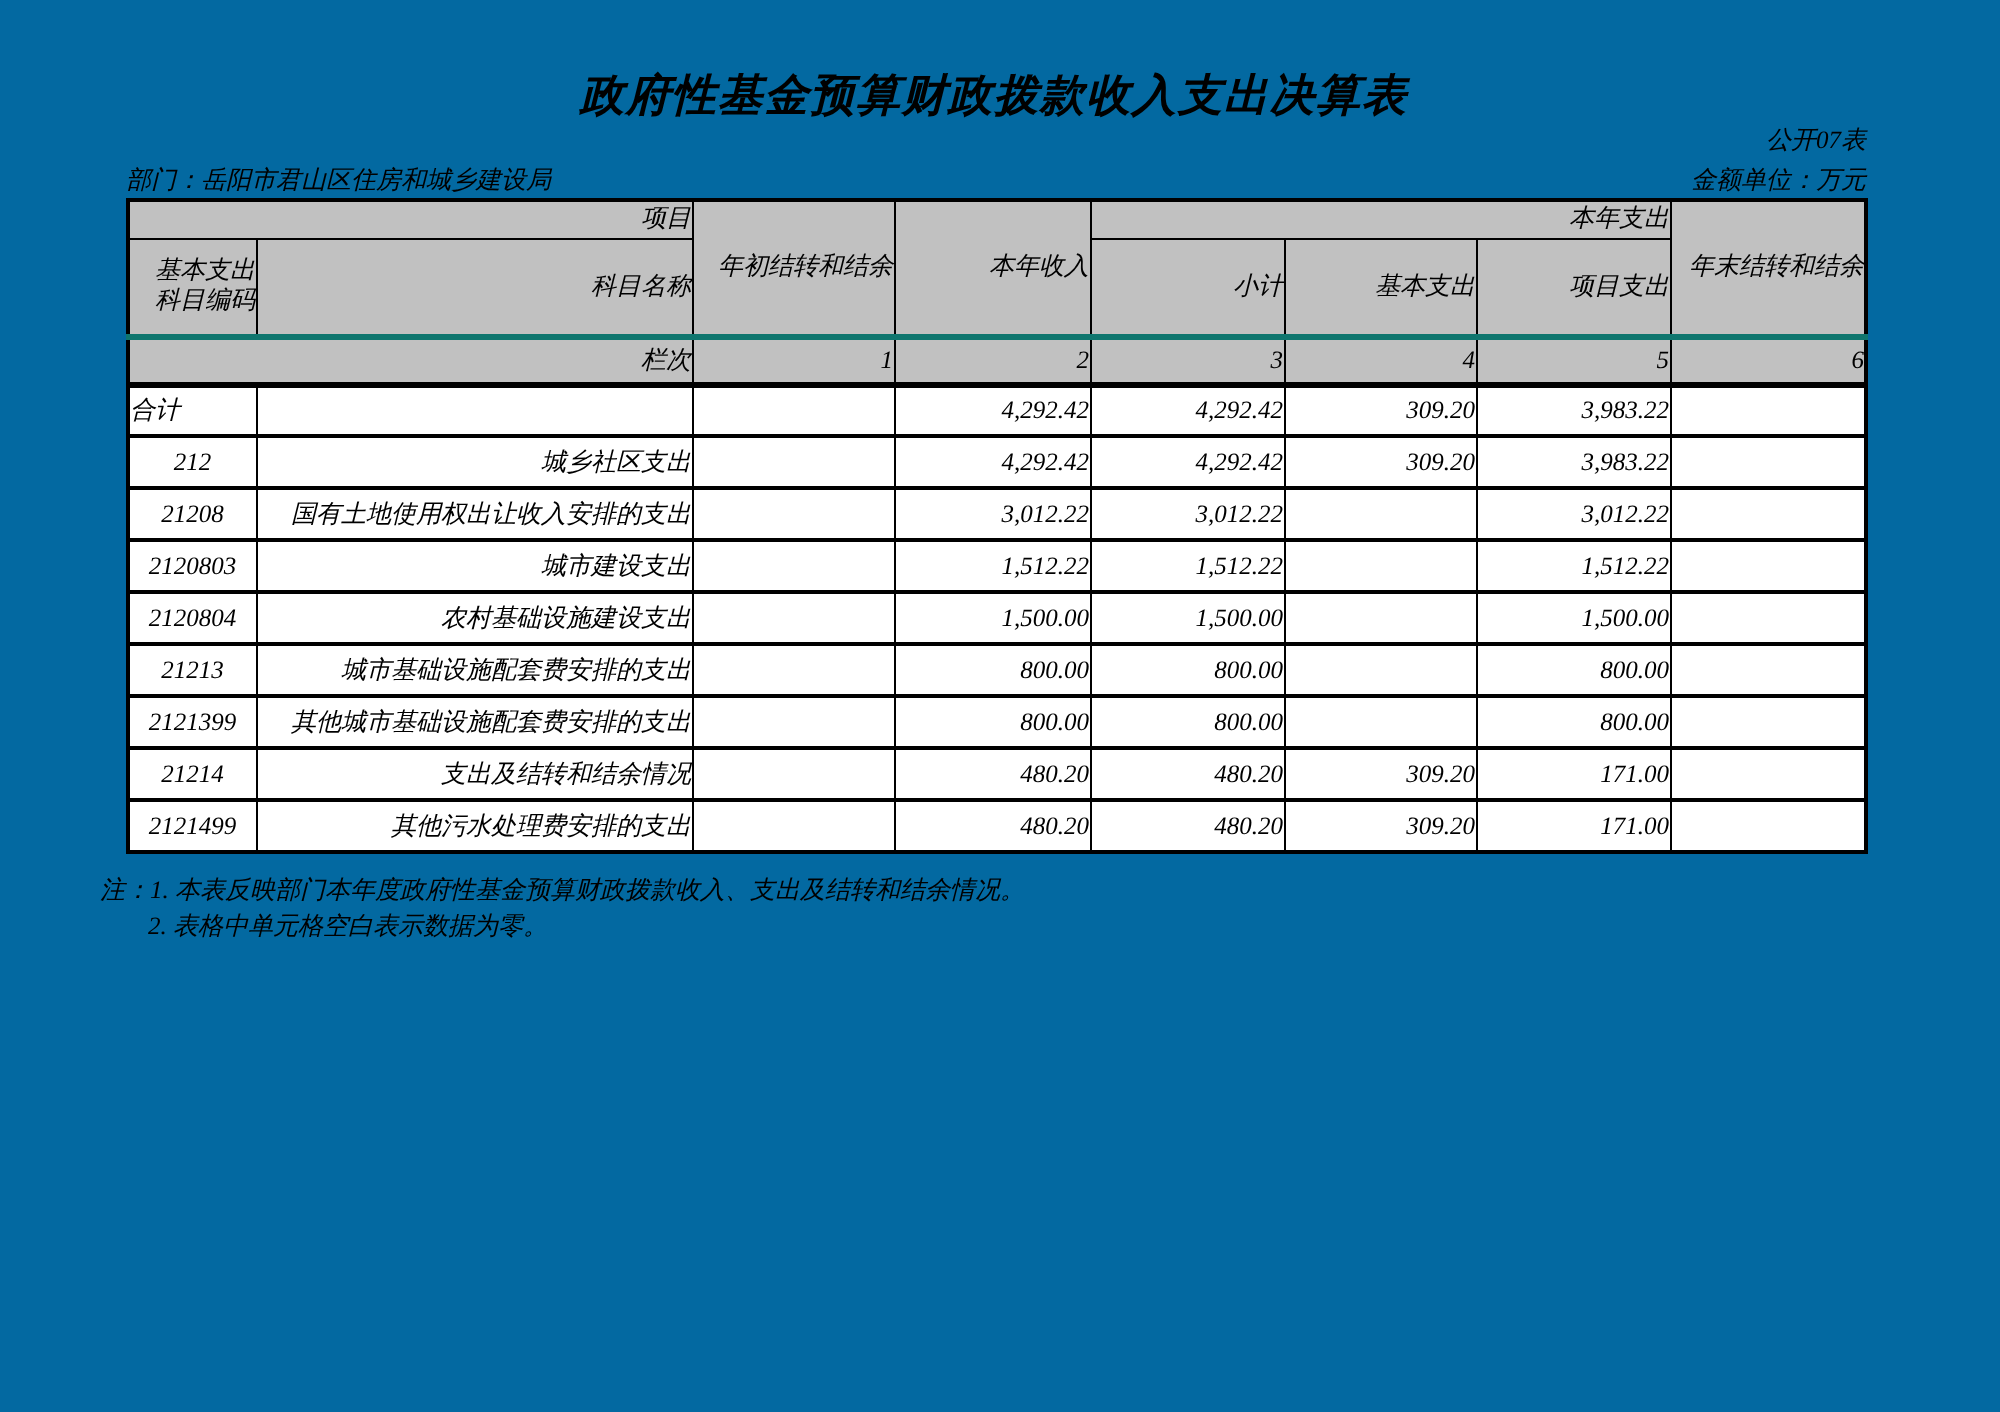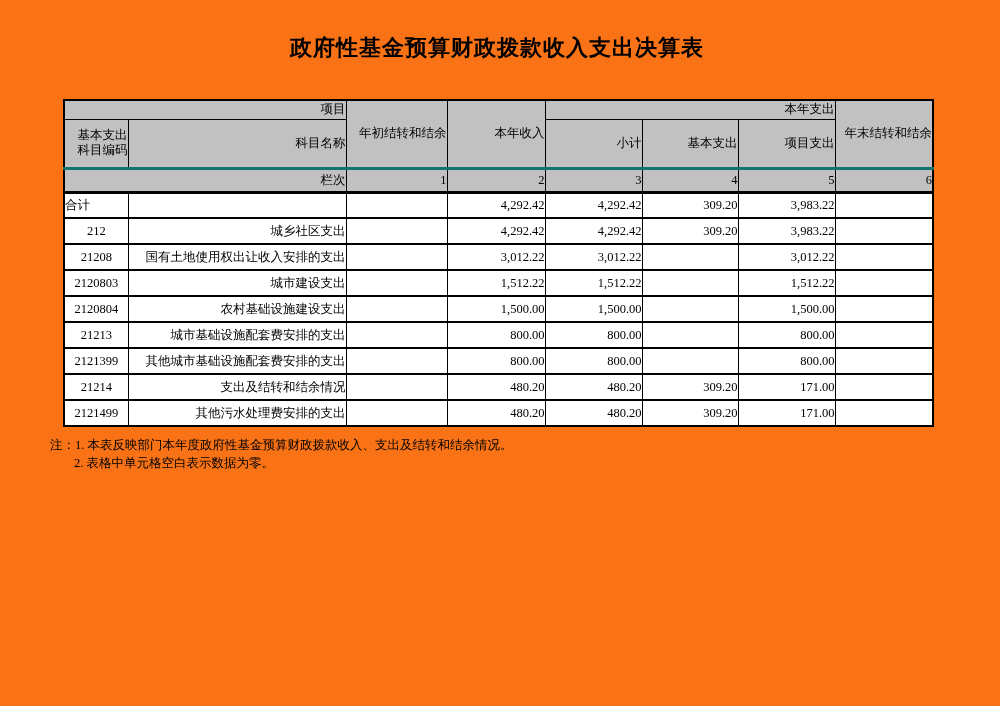--- a/index.html
+++ b/index.html
@@ -1,23 +1,24 @@
 <!DOCTYPE html>
 <html><head>
 <meta charset="utf-8">
 <style>
   html, body { margin: 0; padding: 0; background: #fff; }
   .canvas {
     position: relative;
     width: 1000px;
     height: 706px;
-    background: #f97316;
+    background: #0369a1;
     font-family: "Liberation Serif", "DejaVu Serif", serif;
     color: #000;
     overflow: hidden;
+    font-style: italic;
   }
   .doc-title {
     position: absolute;
     top: 33px; left: 0; width: 994px;
     text-align: center;
     font-size: 22px;
     font-weight: bold;
     letter-spacing: 1px;
   }
   .form-code {
@@ -72,21 +73,26 @@
   }
   .notes .n2 { padding-left: 24px; }
 </style>
 </head>
 <body>
 
 <div class="canvas">
 
   <div class="doc-title">政府性基金预算财政拨款收入支出决算表</div>
 
-
+  <div class="form-code">公开07表</div>
+
+  <div class="meta-row">
+    <span>部门：岳阳市君山区住房和城乡建设局</span>
+    <span>金额单位：万元</span>
+  </div>
 
   <table class="budget">
     <colgroup>
       <col style="width:64px">
         <col style="width:218px">
         <col style="width:101px">
         <col style="width:98px">
       <col style="width:97px">
         <col style="width:96px">
         <col style="width:97px">

